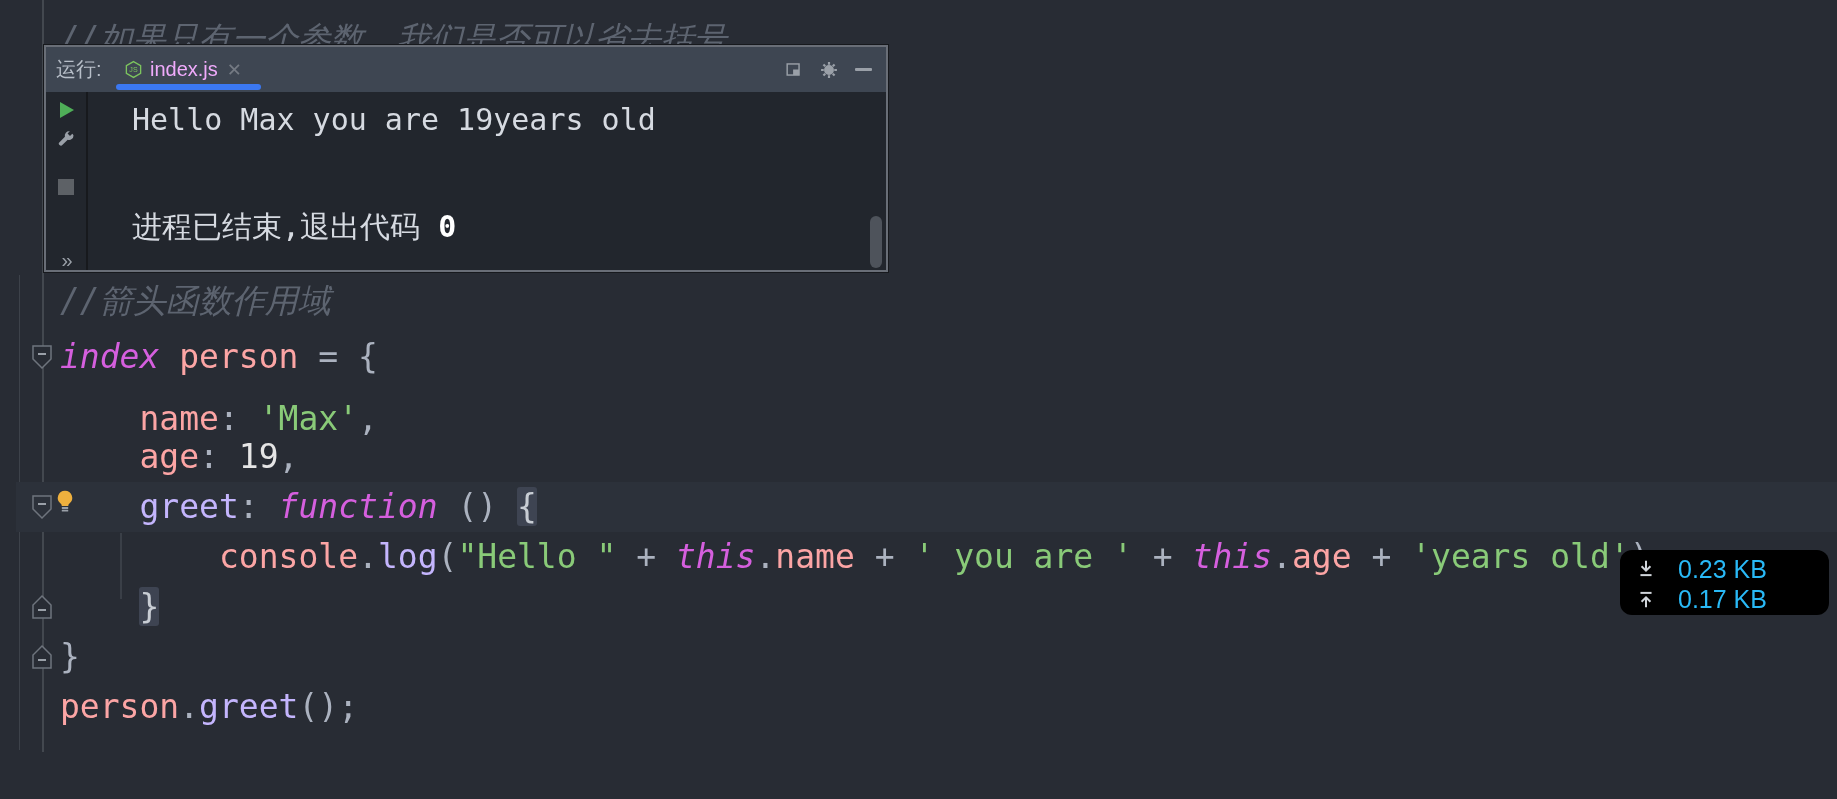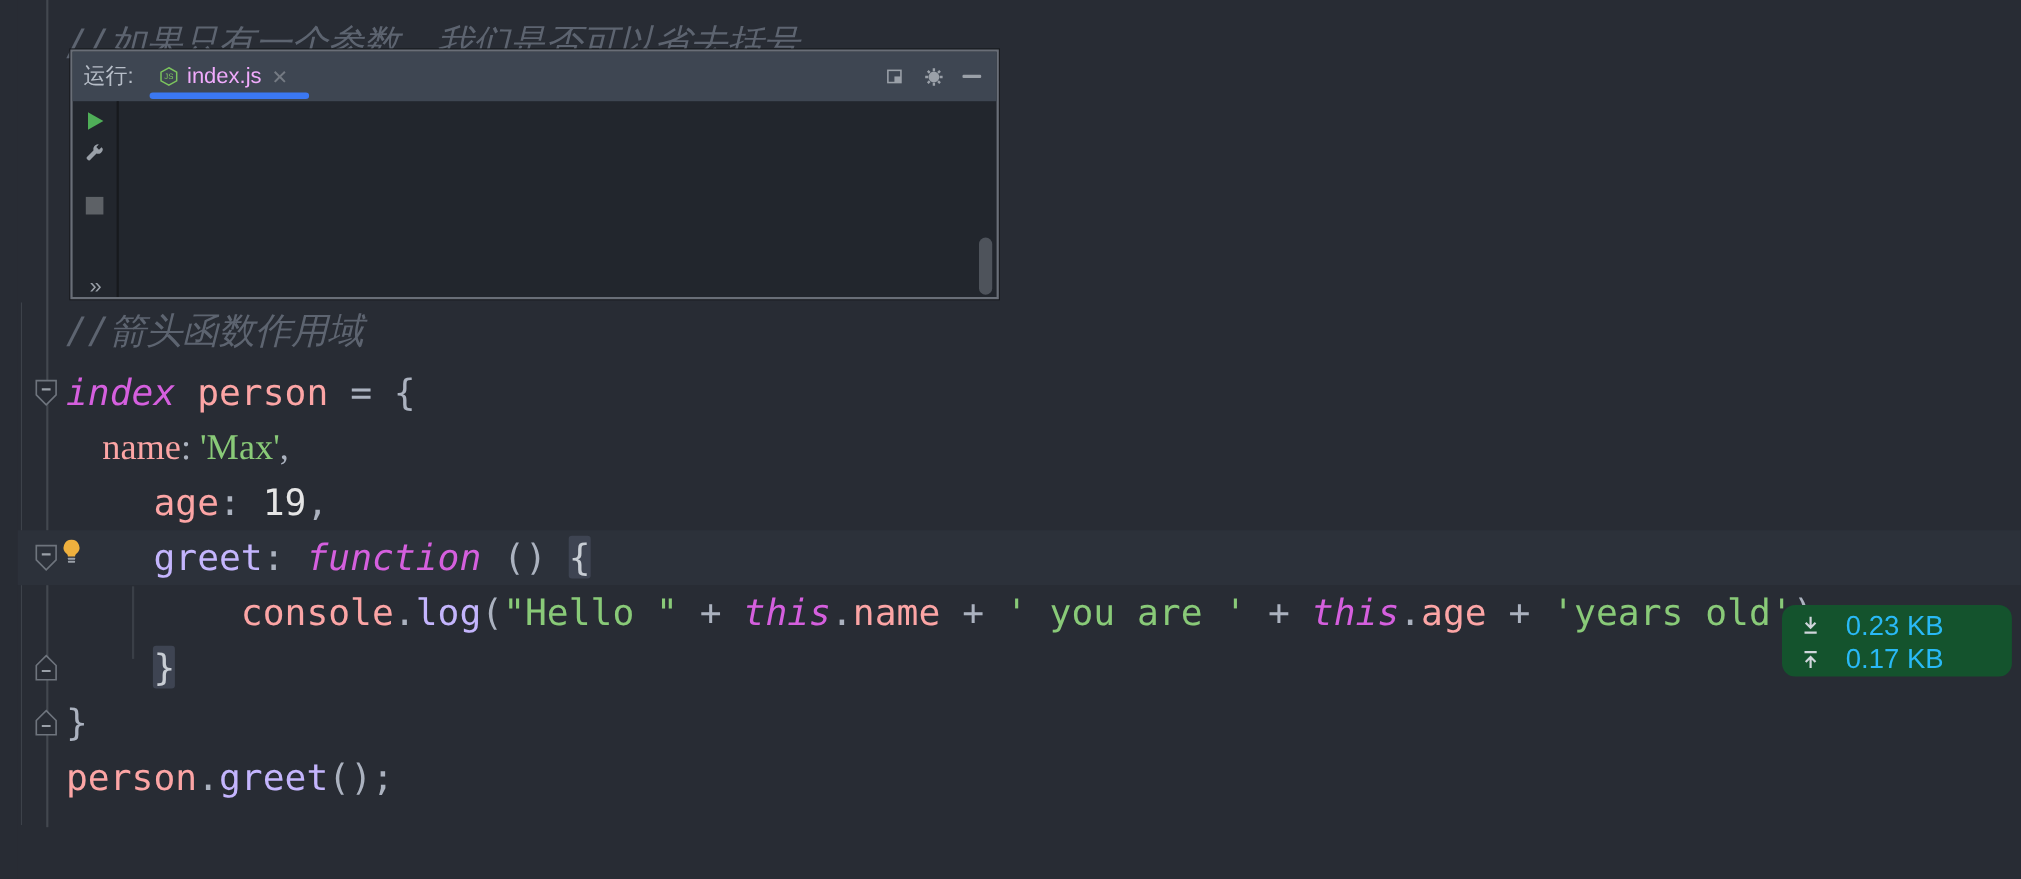--- a/index.html
+++ b/index.html
@@ -20,21 +20,21 @@
   .tk-prop{color:#fca5a5}
   .tk-fn{color:#c4b5fd}
   .tk-str{color:#89ca78}
   .tk-num{color:#e5e5e5}
   .tk-pun{color:#abb2bf}
   .tk-brace{color:#c8cdd4;background:#3e4452;border-radius:3px}
   .fold-marker{position:absolute;left:14px;width:24px;height:28px;}
   .bulb{position:absolute;left:36px;top:488px;width:26px;height:26px;}
 
   
-  .console{position:absolute;left:48px;top:45px;width:844px;height:227px;
+  .console{position:absolute;left:28px;top:45px;width:844px;height:227px;
            background:#22262d;border:2px solid #696e77;box-sizing:border-box;
            box-shadow:0 0 0 1px #17191d;}
   .titlebar{position:absolute;left:0;top:0;right:0;height:45px;background:#3e4652;}
   .run-label{position:absolute;left:10px;top:0;height:45px;line-height:45px;
              font-size:20px;color:#b7bec8;}
   .tab{position:absolute;left:72px;top:0;height:45px;display:flex;align-items:center;gap:7px;
        padding:0 6px;cursor:pointer;}
   .tab-label{font-size:20px;color:#f0abfc;}
   .tab-close{font-size:18px;color:#747a83;margin-left:2px;}
   .tab-underline{position:absolute;left:70px;top:37px;width:145px;height:6px;
@@ -52,38 +52,38 @@
   .console-out{position:absolute;left:44px;top:45px;right:4px;bottom:0;overflow:hidden;
                font-family:"DejaVu Sans Mono","Liberation Mono",monospace;font-size:30px;color:#d6dae1;}
   .out-line1{position:absolute;left:42px;top:10px;white-space:pre;}
   .out-line2{position:absolute;left:42px;top:115px;white-space:pre;}
   .exit-code{font-weight:bold;color:#ffffff;}
   .console-scrollbar{position:absolute;right:4px;bottom:2px;width:12px;height:52px;
                      background:#4e535b;border-radius:6px;}
 
   
   .net-widget{position:absolute;left:1604px;top:550px;width:209px;height:65px;
-              background:#14532d;border-radius:12px;}
+              background:#000000;border-radius:12px;}
   .net-row{position:absolute;left:16px;display:flex;align-items:center;gap:22px;height:26px;}
   .net-row1{top:6px;} .net-row2{top:36px;}
   .net-val{font-size:25px;color:#29b9f6;}
 </style>
 </head>
 <body>
 
 <div class="stage">
 
   <div class="editor">
     <div class="edge-line"></div>
     <div class="fold-line"></div>
     <div id="code-lines">
         <div class="code-line" style="top: 14px;"><span class="tk-com">//如果只有一个参数，我们是否可以省去括号</span></div>
         <div class="code-line" style="top: 276px;"><span class="tk-com">//箭头函数作用域</span></div>
         <div class="code-line" style="top: 332px;"><span class="tk-kw">index</span><span class="tk-pun"> </span><span class="tk-prop">person</span><span class="tk-pun"> = {</span></div>
-        <div class="code-line" style="top: 382px; font-family: Liberation Serif, serif;"><span class="tk-pun">    </span><span class="tk-prop">name</span><span class="tk-pun">: </span><span class="tk-str">'Max'</span><span class="tk-pun">,</span></div>
+        <div class="code-line" style="top: 394px;"><span class="tk-pun">    </span><span class="tk-prop">name</span><span class="tk-pun">: </span><span class="tk-str">'Max'</span><span class="tk-pun">,</span></div>
         <div class="code-line" style="top: 432px;"><span class="tk-pun">    </span><span class="tk-prop">age</span><span class="tk-pun">: </span><span class="tk-num">19</span><span class="tk-pun">,</span></div>
         <div class="line-band" style="top: 482px;"></div>
         <div class="code-line" style="top: 482px;"><span class="tk-pun">    </span><span class="tk-fn">greet</span><span class="tk-pun">: </span><span class="tk-kw">function</span><span class="tk-pun"> () </span><span class="tk-brace">{</span></div>
         <div class="code-line" style="top: 532px;"><span class="tk-pun">        </span><span class="tk-prop">console</span><span class="tk-pun">.</span><span class="tk-fn">log</span><span class="tk-pun">(</span><span class="tk-str">"Hello "</span><span class="tk-pun"> + </span><span class="tk-kw">this</span><span class="tk-pun">.</span><span class="tk-prop">name</span><span class="tk-pun"> + </span><span class="tk-str">' you are '</span><span class="tk-pun"> + </span><span class="tk-kw">this</span><span class="tk-pun">.</span><span class="tk-prop">age</span><span class="tk-pun"> + </span><span class="tk-str">'years old'</span><span class="tk-pun">);</span></div>
         <div class="code-line" style="top: 582px;"><span class="tk-pun">    </span><span class="tk-brace">}</span></div>
         <div class="code-line" style="top: 632px;"><span class="tk-pun">}</span></div>
         <div class="code-line" style="top: 682px;"><span class="tk-prop">person</span><span class="tk-pun">.</span><span class="tk-fn">greet</span><span class="tk-pun">();</span></div>
       </div>
     <div class="indent-guide"></div>
 
@@ -150,20 +150,24 @@
         </svg>
       </div>
       <div class="tb-divider"></div>
       <div class="tb-btn">
         <div class="stop-square"></div>
       </div>
       <div class="tb-divider"></div>
       <div class="more-glyph">»</div>
     </div>
 
+    <div class="console-out">
+      <div class="out-line1">Hello Max you are 19years old</div>
+      <div class="out-line2"><span>进程已结束,退出代码 </span><span class="exit-code">0</span></div>
+    </div>
     <div class="console-scrollbar"></div>
   </div>
 
   <div class="net-widget">
     <div class="net-row net-row1">
       <svg width="20" height="20" viewBox="0 0 18 18">
         <path d="M9 1.5v8.5M5 6.5l4 4 4-4" stroke="#d0d5db" stroke-width="1.8" fill="none"></path>
         <line x1="4" y1="14.5" x2="14" y2="14.5" stroke="#d0d5db" stroke-width="1.8"></line>
       </svg>
       <span class="net-val">0.23 KB</span>

